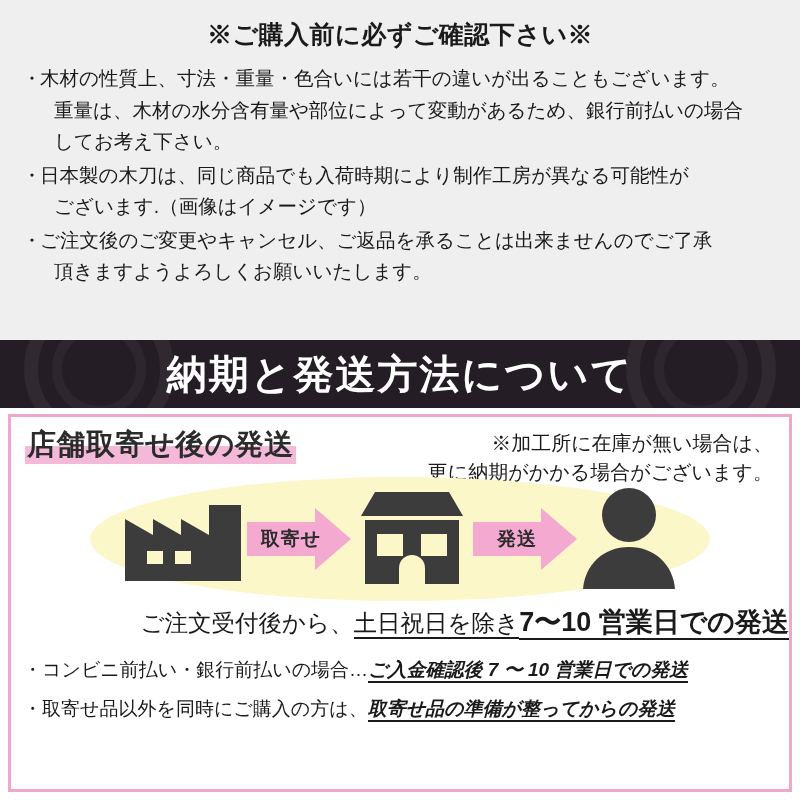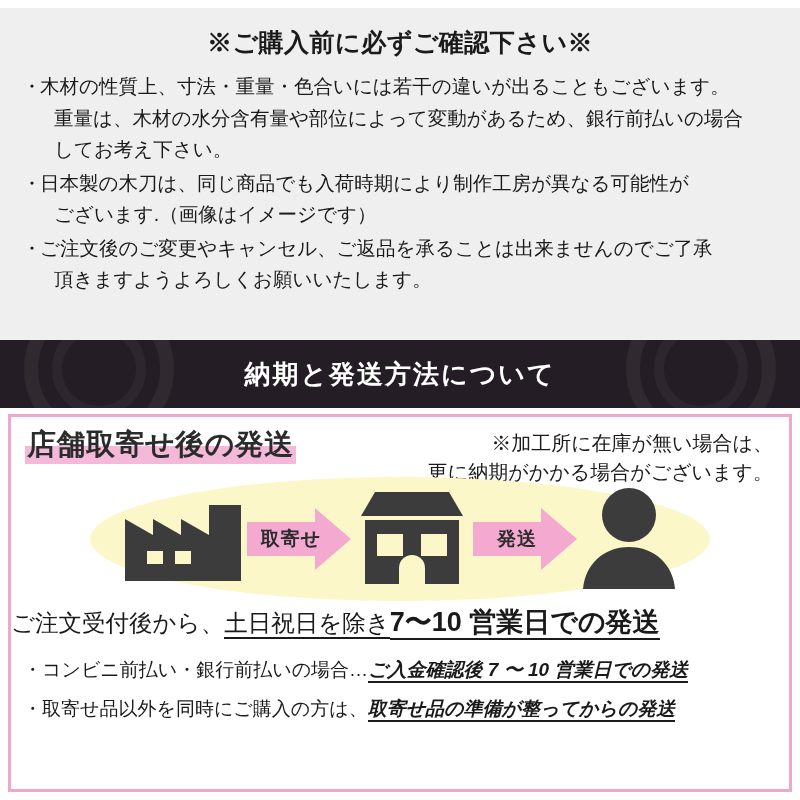--- a/index.html
+++ b/index.html
@@ -16,21 +16,21 @@
   .page {
     position: relative;
     width: 800px;
     height: 800px;
     box-sizing: border-box;
   }
 
   
   .notice {
     position: absolute;
-    left: 0; top: 8px;
+    left: 0; top: 0;
     width: 800px;
     height: 340px;
     background: #f0efef;
     box-sizing: border-box;
     padding: 18px 22px 0 22px;
   }
   .notice-title {
     text-align: center;
     font-size: 25px;
     font-weight: bold;
@@ -93,21 +93,21 @@
     border: 10px solid rgba(255,255,255,0.045);
     box-sizing: border-box;
   }
   .banner-deco2.left { left: 52px; }
   .banner-deco2.right { right: 52px; }
   .banner-title {
     position: relative;
     z-index: 2;
     text-align: center;
     color: #ffffff;
-    font-size: 26px;
+    font-size: 40px;
     font-weight: bold;
     line-height: 68px;
     letter-spacing: 2px;
   }
 
   
   .ship {
     position: absolute;
     left: 0; top: 408px;
     width: 800px;
@@ -196,21 +196,21 @@
     position: relative;
     z-index: 3;
     font-size: 19px;
     font-weight: bold;
     color: #2b2b2b;
     letter-spacing: 1px;
     margin-right: 16px;
   }
 
   .ship-main {
-    text-align: left;
+    text-align: right;
     font-size: 23.5px;
     color: #1a1a1a;
     margin-top: 2px;
     line-height: 1.3;
   }
   .ship-main .em {
     font-size: 27px;
     font-weight: bold;
     border-bottom: 2px solid #1a1a1a;
     padding-bottom: 1px;

